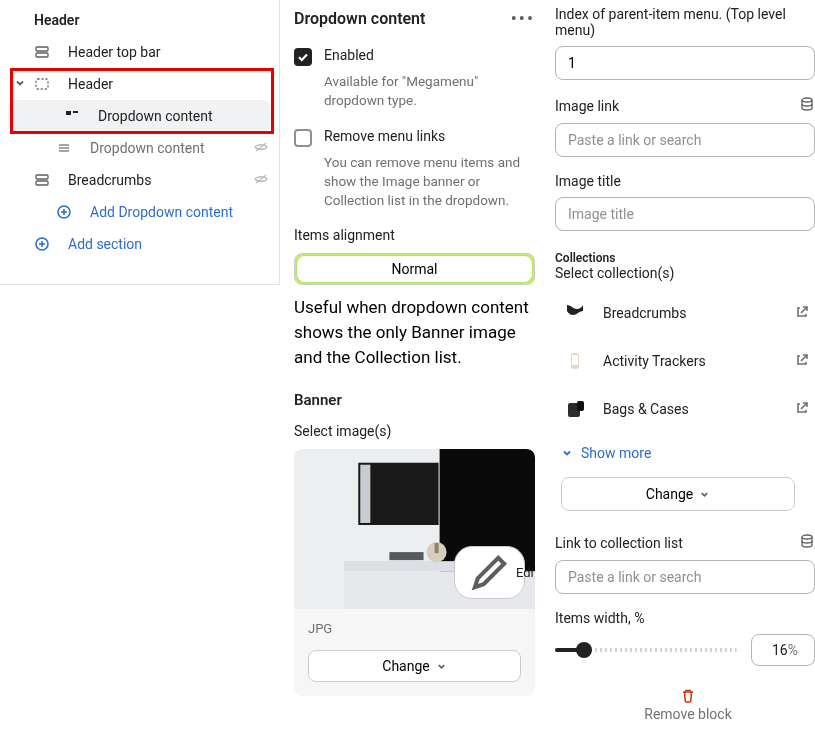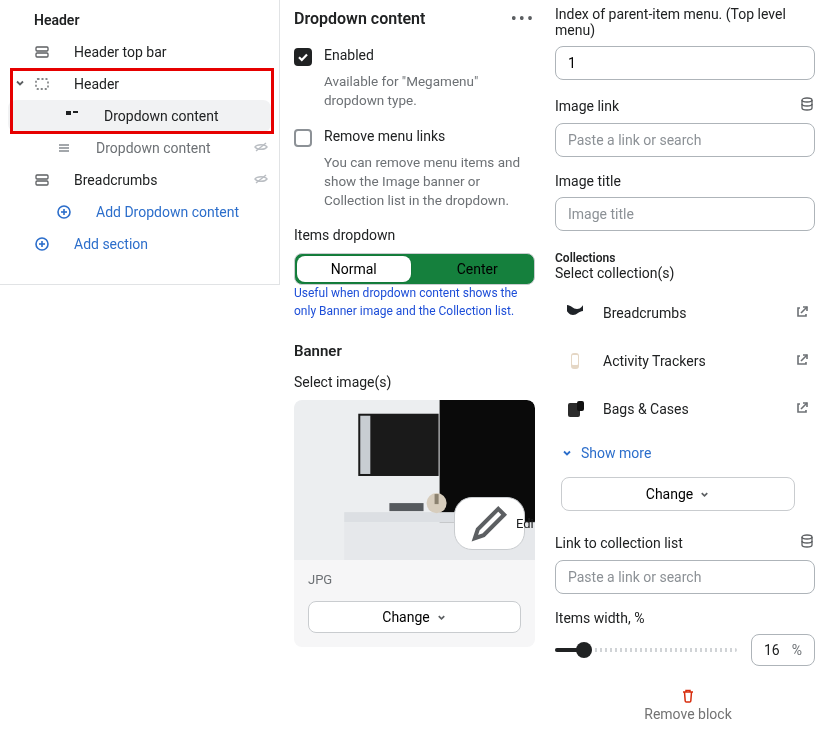--- a/index.html
+++ b/index.html
@@ -22,21 +22,21 @@
     height: 285px;
     border-bottom: 1px solid #e1e3e5;
   }
   .side-group-title {
     font-weight: 600;
     padding: 6px 14px 8px 34px;
   }
   .side-item {
     display: flex;
     align-items: center;
-    gap: 24px;
+    gap: 18px;
     padding: 6px 10px 6px 34px;
     min-height: 32px;
     cursor: pointer;
     position: relative;
   }
   .side-item.depth1 { padding-left: 34px; }
   .side-item.depth2 { padding-left: 56px; }
   .side-item .chevron {
     position: absolute;
     left: 14px;
@@ -119,42 +119,43 @@
   }
   .section-label {
     margin-bottom: 10px;
     font-size: 14px;
   }
   .segmented {
     display: flex;
     border: 1px solid #c9cccf;
     border-radius: 8px;
     overflow: hidden;
-    background: #15803d;
+    background: #bef264;
+    margin-bottom: 10px;
     gap: 8px;
   }
   .segmented button {
     flex: 1;
     padding: 7px 0;
     border: none;
     background: transparent;
     font-size: 14px;
     cursor: pointer;
     font-family: inherit;
   }
   .segmented button.sel {
     background: #fff;
     border-radius: 8px;
     margin: 2px;
     padding: 5px 0;
     box-shadow: 0 0 0 1px rgba(0,0,0,0.05);
   }
   .help-text {
-    color: #1d4ed8;
-    font-size: 12px;
+    color: #000000;
+    font-size: 17px;
     line-height: 1.45;
     margin-bottom: 22px;
   }
   .subheading { font-weight: 600; margin-bottom: 14px; font-size: 15px; }
   .image-card {
     background: #f6f6f7;
     border-radius: 8px;
     overflow: hidden;
   }
   .image-thumb {
@@ -284,21 +285,21 @@
     top: 50%;
     width: 16px;
     height: 16px;
     background: #202223;
     border-radius: 50%;
     transform: translate(-50%, -50%);
   }
   .num-box {
     border: 1px solid #aeb4b9;
     border-radius: 8px;
-    padding: 7px 12px;
+    padding: 7px 20px;
     width: 64px;
     display: flex;
     justify-content: space-between;
     align-items: center;
     font-size: 14px;
   }
   .remove-block {
     color: #737373;
     display: flex;
     align-items: center;
@@ -421,24 +422,23 @@
     <span class="check-label">Enabled</span>
   </div>
   <div class="desc">Available for "Megamenu" dropdown type.</div>
 
   <div class="check-row">
     <span class="checkbox"></span>
     <span class="check-label">Remove menu links</span>
   </div>
   <div class="desc">You can remove menu items and show the Image banner or Collection list in the dropdown.</div>
 
-  <div class="section-label">Items dropdown</div>
+  <div class="section-label">Items alignment</div>
   <div class="segmented">
     <button class="sel">Normal</button>
-    <button>Center</button>
   </div>
   <div class="help-text">Useful when dropdown content shows the only Banner image and the Collection list.</div>
 
   <div class="subheading">Banner</div>
   <div class="section-label">Select image(s)</div>
 
   <div class="image-card">
     <div class="image-thumb">
       <svg viewBox="0 0 240 160" preserveAspectRatio="xMidYMid slice">
         <rect width="240" height="160" fill="#eceef0"></rect>

